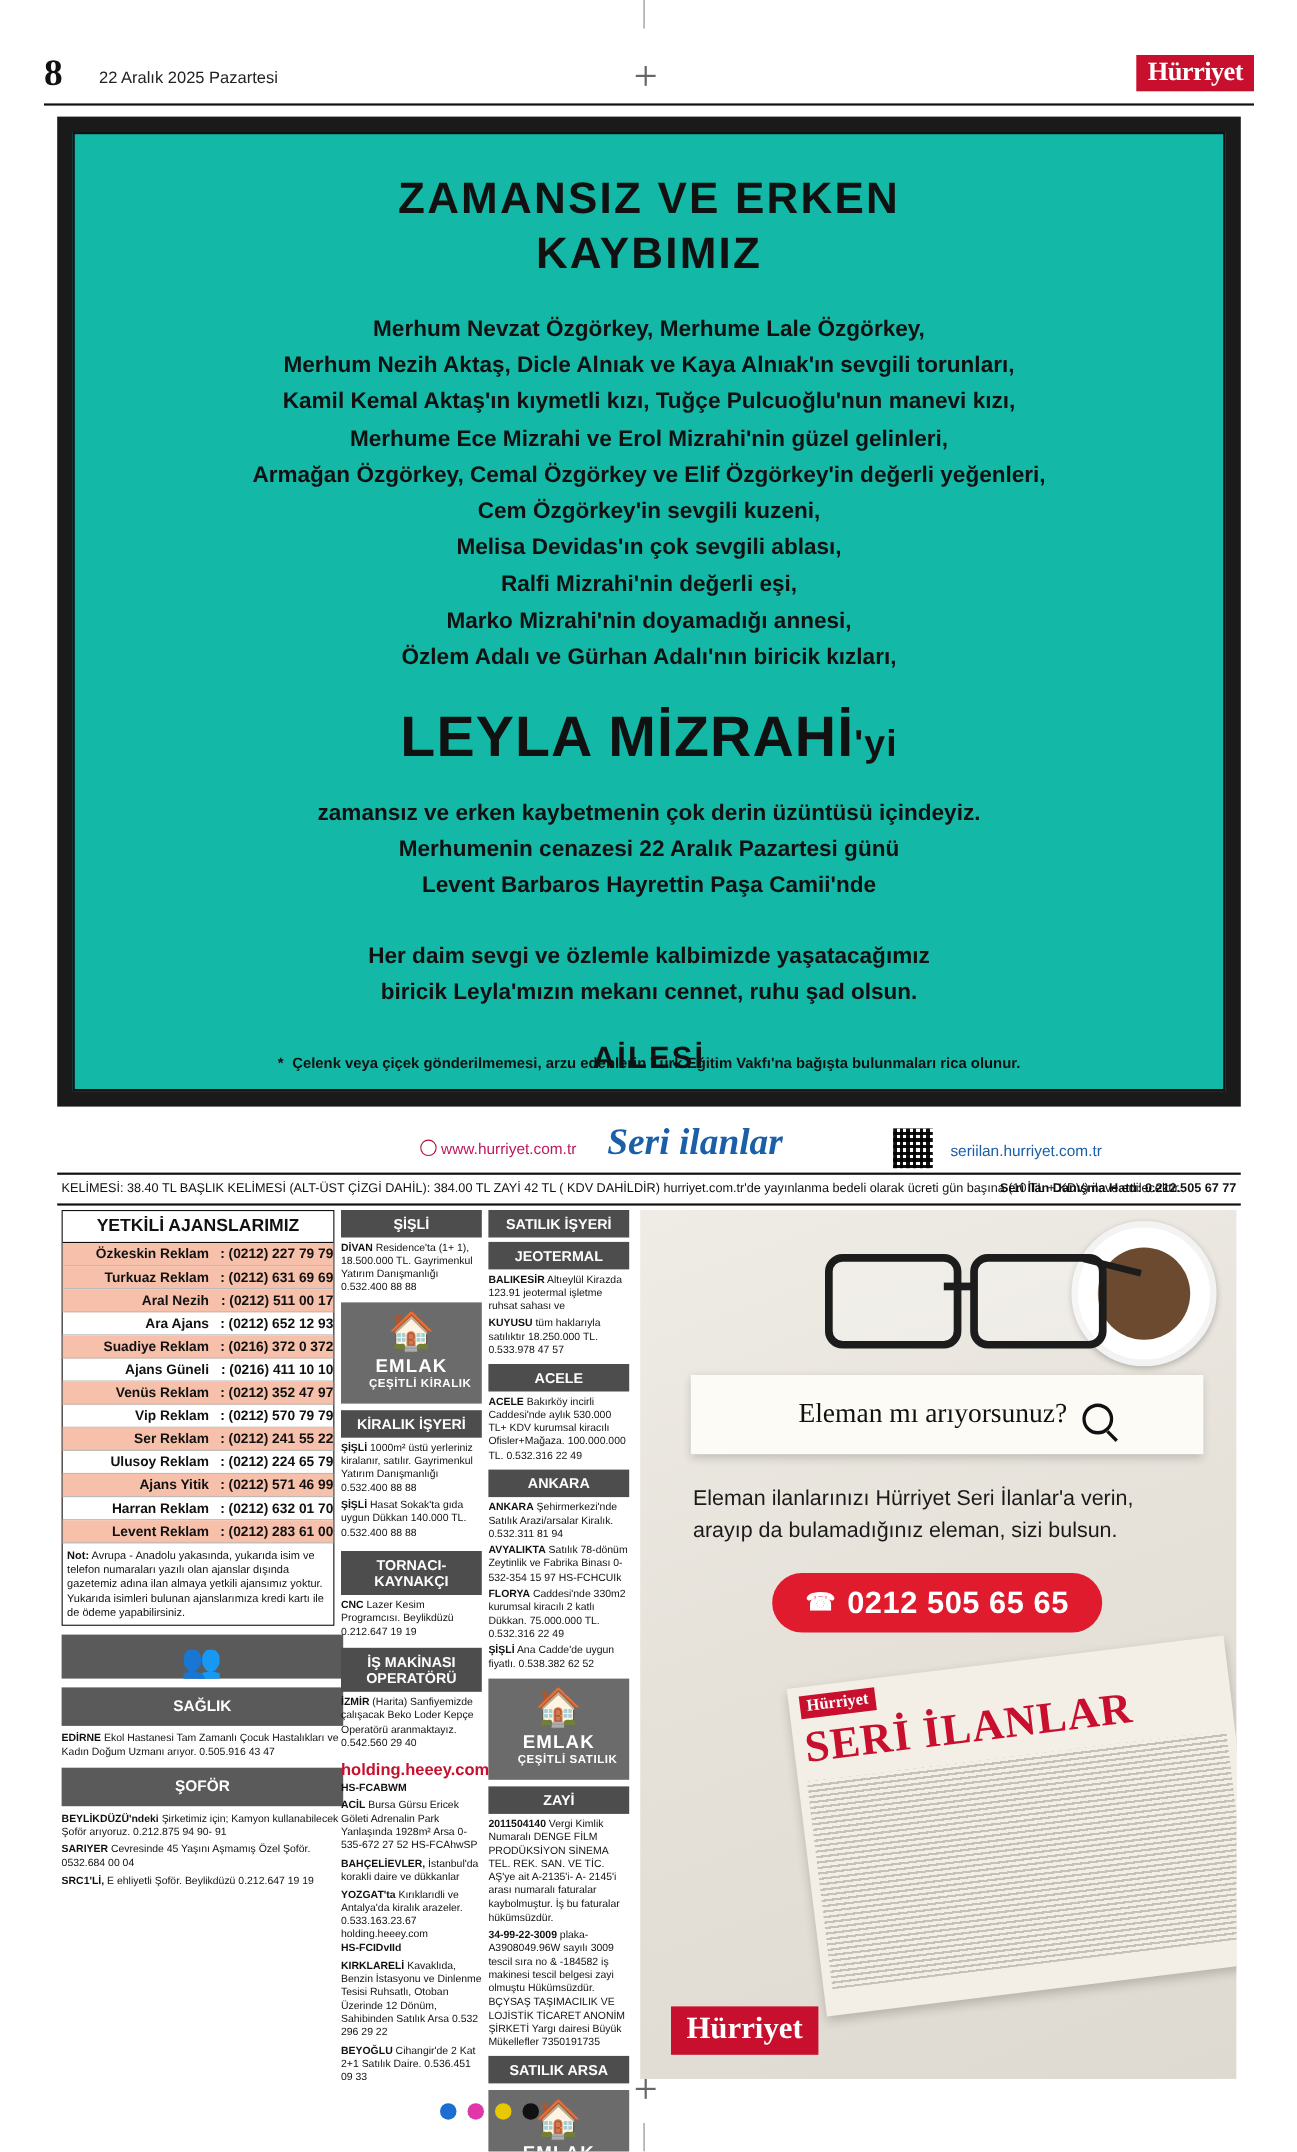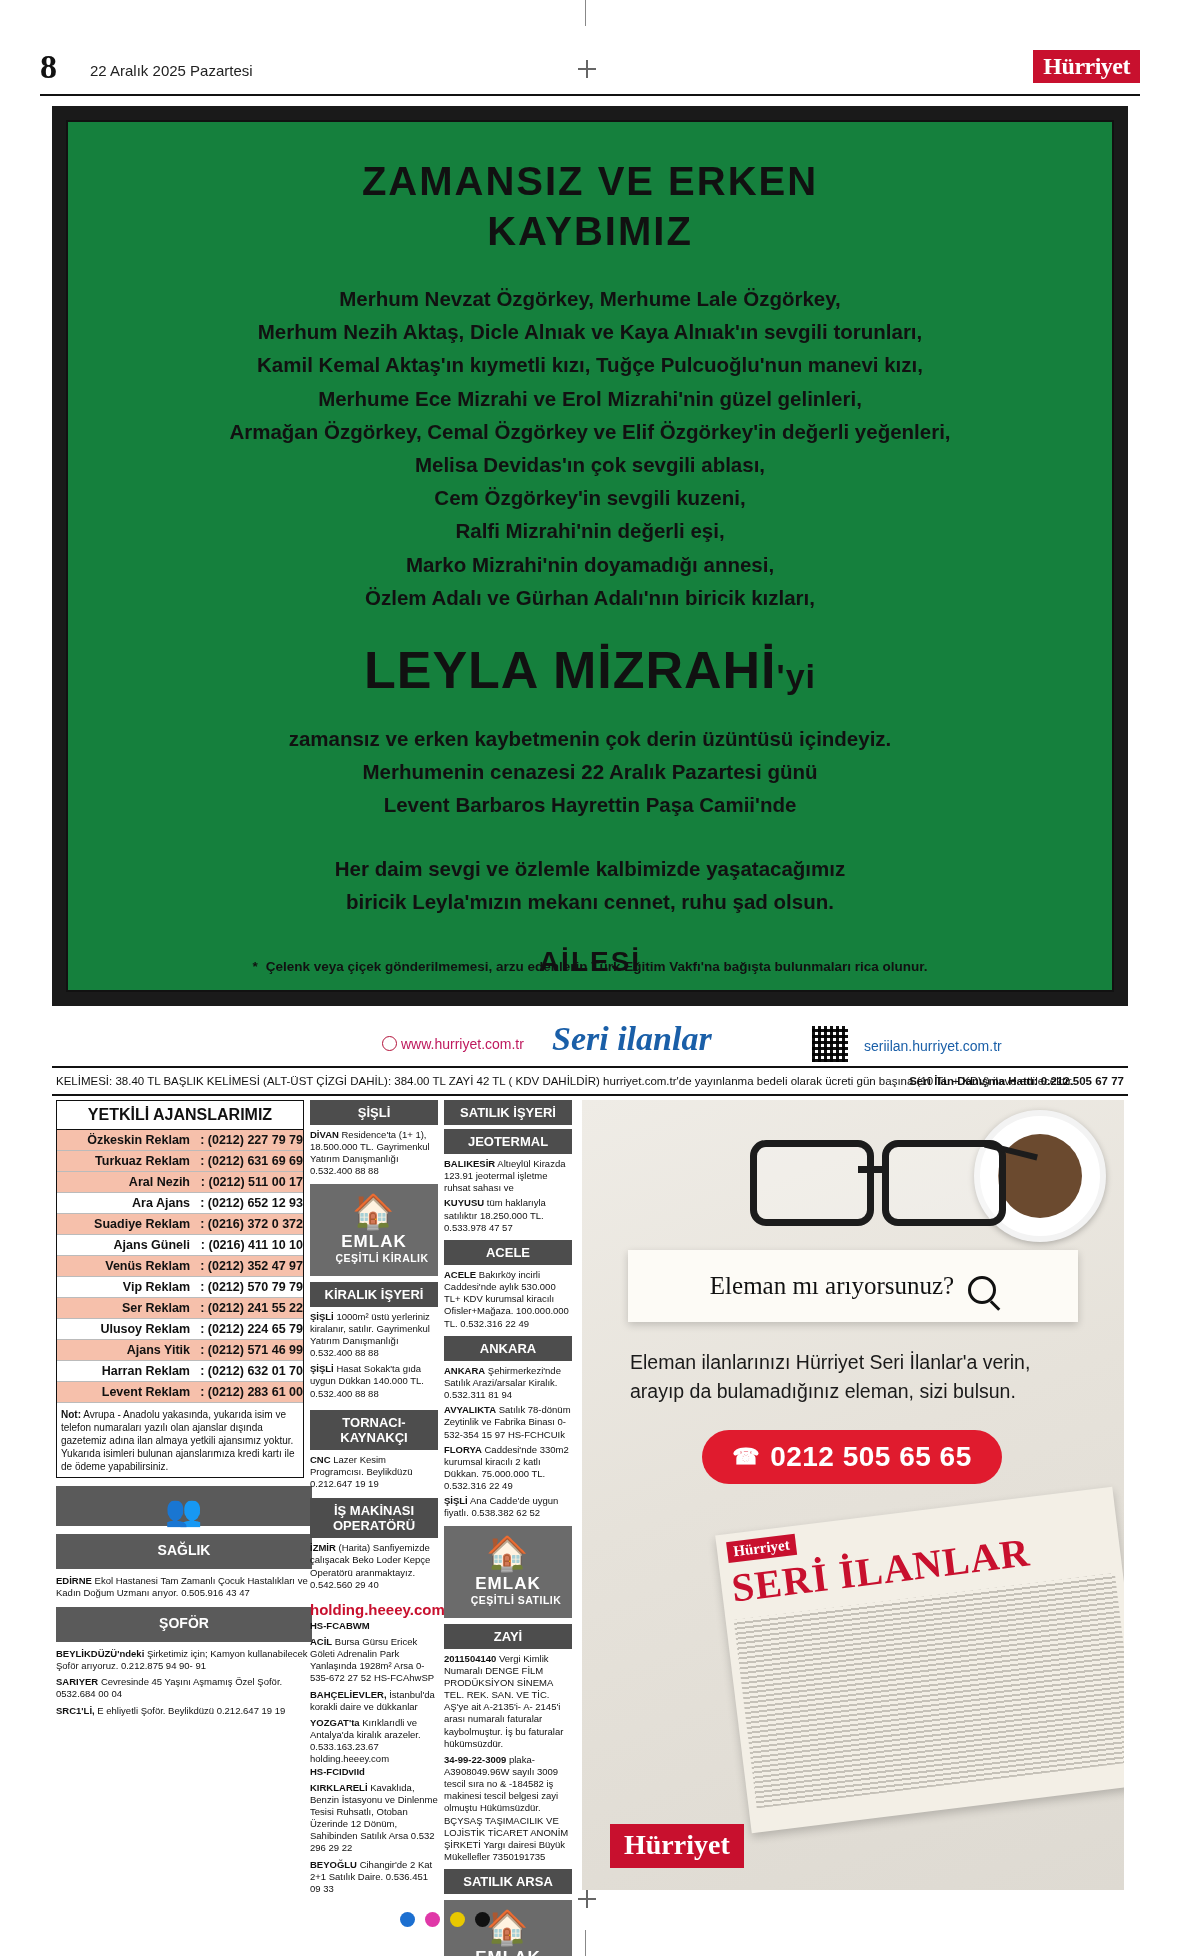--- a/index.html
+++ b/index.html
@@ -43,21 +43,21 @@
   }
   .masthead-rule { position:absolute; left:40px; top:94px; width:1100px; height:2px; background:#111; }
 
   
   .obit-outer {
     position:absolute; left:52px; top:106px; width:1076px; height:900px;
     background:#1a1a1a; padding:0;
   }
   .obit-inner {
     position:absolute; left:14px; top:14px; right:14px; bottom:14px;
-    background:#15803d; border:2px solid #111;
+    background:#14b8a6; border:2px solid #111;
   }
   .obit-content {
     position:absolute; left:0; top:0; width:100%;
     text-align:center;
     padding-top:34px;
   }
   .obit-title {
     font-size:40px; font-weight:bold; letter-spacing:2px;
     line-height:1.25; color:#111;
     padding:0 60px;
@@ -184,21 +184,21 @@
   }
   .ad .lens.l { left:18px; }
   .ad .lens.r { left:150px; }
   .ad .bridge { position:absolute; left:126px; top:48px; width:28px; height:7px; background:#1c1c1c; }
   .ad .temple { position:absolute; left:252px; top:30px; width:54px; height:6px; background:#1c1c1c; transform:rotate(14deg); }
 
   .ad-paper {
     position:absolute; left:46px; top:150px; width:450px; height:72px;
     background:#fdfbf6; box-shadow:0 3px 8px rgba(0,0,0,.18);
     display:flex; align-items:center; justify-content:center;
-    font-family:"Liberation Serif", serif; font-size:25px; color:#111;
+    font-family:"Liberation Serif", serif; font-size:25px; color:#111;padding-left:16px;
   }
   .ad-paper .mag {
     display:inline-block; width:22px; height:22px; border:3px solid #111; border-radius:50%;
     margin-left:14px; position:relative; top:4px;
   }
   .ad-paper .mag:after { content:""; position:absolute; right:-8px; bottom:-6px; width:12px; height:3px; background:#111; transform:rotate(45deg); }
 
   .ad-sub {
     position:absolute; left:48px; top:248px; width:460px;
     font-size:19.5px; line-height:1.5; color:#1a1a1a;
@@ -262,22 +262,22 @@
         <div class="obit-title">
           <div>ZAMANSIZ VE ERKEN</div>
           <div>KAYBIMIZ</div>
         </div>
         <div class="obit-lines">
           <div>Merhum Nevzat Özgörkey, Merhume Lale Özgörkey,</div>
           <div>Merhum Nezih Aktaş, Dicle Alnıak ve Kaya Alnıak'ın sevgili torunları,</div>
           <div>Kamil Kemal Aktaş'ın kıymetli kızı, Tuğçe Pulcuoğlu'nun manevi kızı,</div>
           <div>Merhume Ece Mizrahi ve Erol Mizrahi'nin güzel gelinleri,</div>
           <div>Armağan Özgörkey, Cemal Özgörkey ve Elif Özgörkey'in değerli yeğenleri,</div>
+          <div>Cem Özgörkey'in sevgili kuzeni,</div>
           <div>Melisa Devidas'ın çok sevgili ablası,</div>
-          <div>Cem Özgörkey'in sevgili kuzeni,</div>
           <div>Ralfi Mizrahi'nin değerli eşi,</div>
           <div>Marko Mizrahi'nin doyamadığı annesi,</div>
           <div>Özlem Adalı ve Gürhan Adalı'nın biricik kızları,</div>
         </div>
         <div class="obit-name">
           <span>LEYLA MİZRAHİ</span><span class="suffix">'yi</span>
         </div>
         <div class="obit-body">
           <div>zamansız ve erken kaybetmenin çok derin üzüntüsü içindeyiz.</div>
           <div>Merhumenin cenazesi 22 Aralık Pazartesi günü</div>

